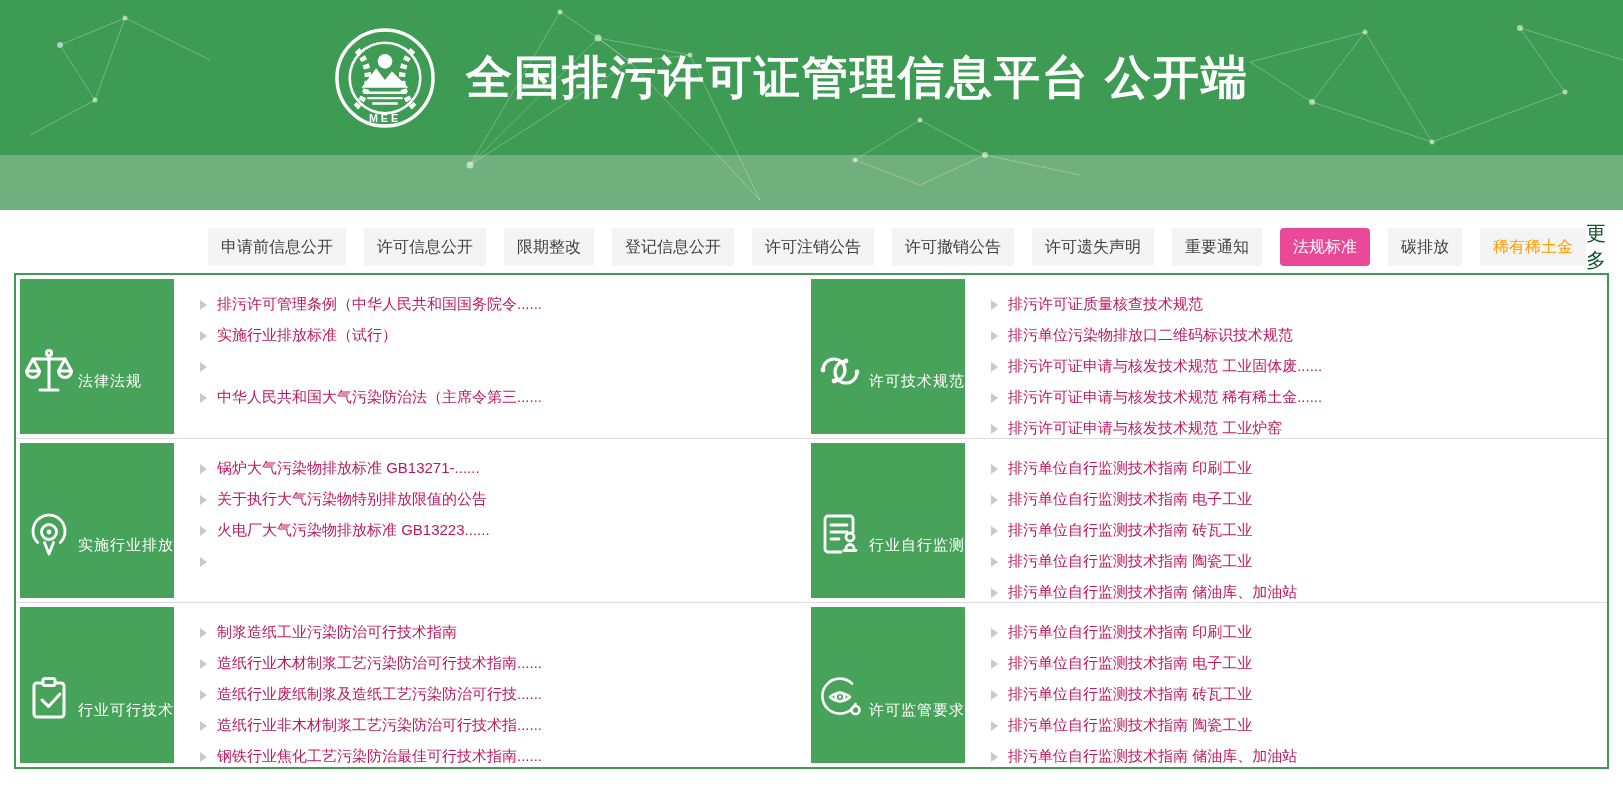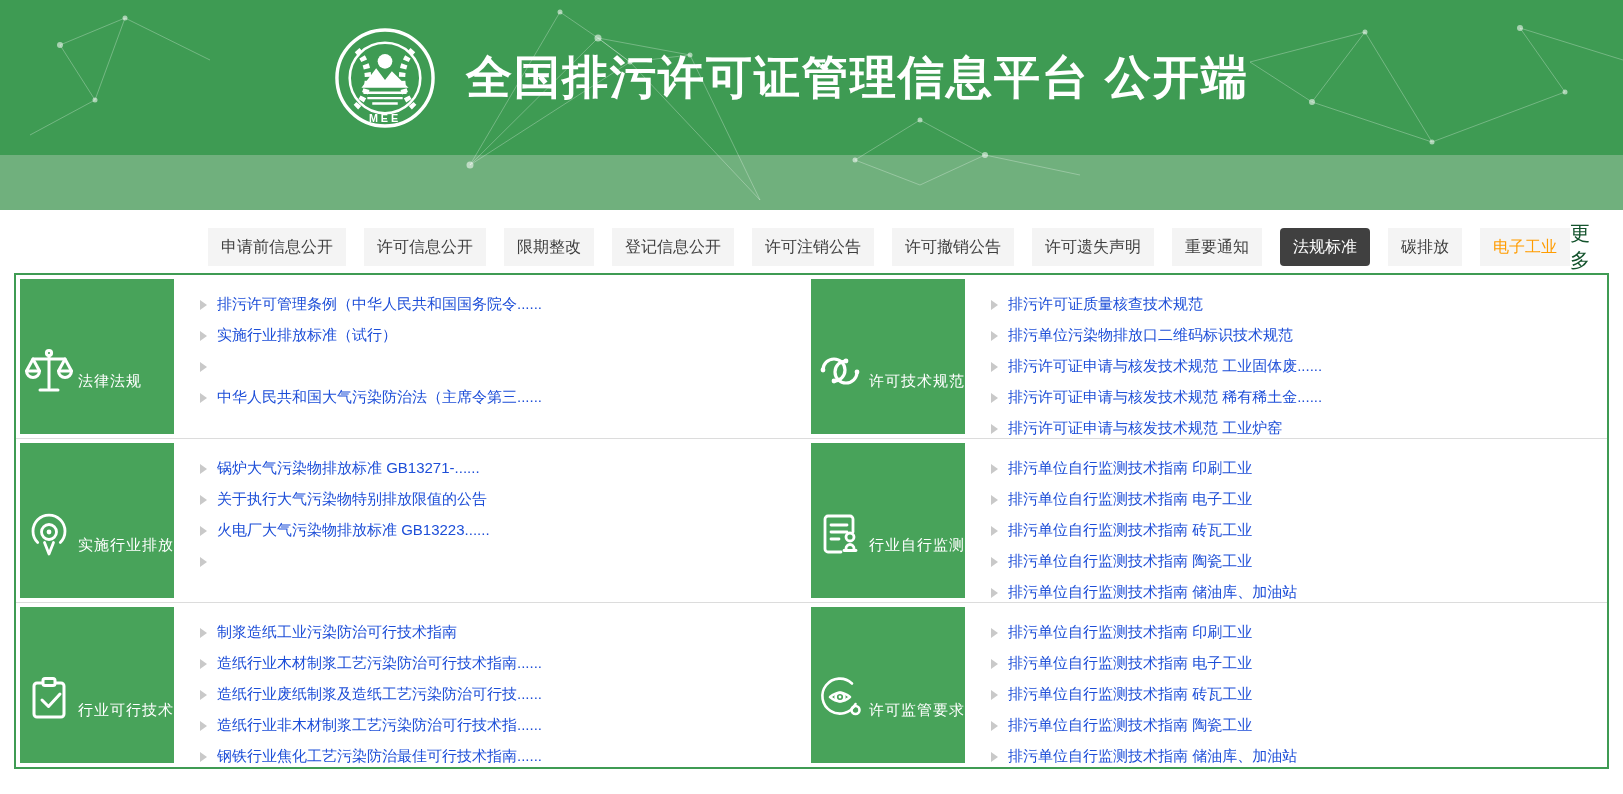--- a/index.html
+++ b/index.html
@@ -14,42 +14,42 @@
   .header-inner { position:absolute; top:0; left:0; right:40px; height:155px;
     display:flex; align-items:center; justify-content:center; gap:30px; }
   .logo { width:102px; height:102px; flex:none; }
   .site-title { color:#fff; font-size:46px; font-weight:bold; letter-spacing:2px; white-space:nowrap; }
 
   
   .tabbar { display:flex; align-items:center; margin:18px 16px 0 208px; height:38px; }
   .tabs { display:flex; gap:18px; }
   .tab { display:block; background:#f4f4f4; color:#3f3f3f; font-size:16px;
     line-height:38px; padding:0 13px; white-space:nowrap; cursor:pointer; text-decoration:none; }
-  .tab.active { background:#404040; color:#fff; border-radius:4px; }
+  .tab.active { background:#ec4899; color:#fff; border-radius:4px; }
   .tab.highlight { color:#ff9c00; }
   .more { margin-left:auto; font-size:20px; color:#14532d; text-decoration:none; cursor:pointer; }
 
   
   .content-box { margin:7px 14px 0; border:2px solid #3f9b53; background:#fff; }
   .grid { display:grid; grid-template-columns:795px 1fr; }
   .sec { display:flex; height:164px; padding:4px 0 0 0; border-bottom:1px solid #dcdcdc; }
   .sec:nth-child(5), .sec:nth-child(6) { border-bottom:none; }
   .sec:nth-child(odd) .card { margin-left:4px; }
 
   .card { width:154px; flex:none; margin-bottom:4px; background:#48a35a; color:#fff;
     display:flex; flex-direction:row; align-items:center; padding-top:28px; cursor:pointer; }
   .card-icon { width:58px; height:58px; display:block; }
   .card-icon svg { width:58px; height:58px; display:block; }
   .card-label { margin-top:22px; font-size:15px; letter-spacing:1px; white-space:nowrap; }
 
   .links { flex:1; list-style:none; padding:10px 0 0 26px; }
   .links li { height:31px; display:flex; align-items:center; }
   .tri { width:0; height:0; flex:none; margin-right:10px;
     border-left:7px solid #c9c9c9; border-top:5px solid transparent; border-bottom:5px solid transparent; }
-  .link { font-size:15px; color:#1d4ed8; text-decoration:none; white-space:nowrap; cursor:pointer; }
+  .link { font-size:15px; color:#be185d; text-decoration:none; white-space:nowrap; cursor:pointer; }
 </style>
 </head>
 <body>
 
 <div class="hero">
   <div class="hero-top"></div>
   <div class="hero-band"></div>
   <svg class="net" viewBox="0 0 1623 210" preserveAspectRatio="none">
     <g stroke="rgba(255,255,255,0.28)" stroke-width="1" fill="none">
       <path d="M60 45 L125 18 L95 100 L60 45 M95 100 L30 135 M125 18 L210 60"></path>
@@ -97,21 +97,21 @@
       <a class="tab">申请前信息公开</a>
       <a class="tab">许可信息公开</a>
       <a class="tab">限期整改</a>
       <a class="tab">登记信息公开</a>
       <a class="tab">许可注销公告</a>
       <a class="tab">许可撤销公告</a>
       <a class="tab">许可遗失声明</a>
       <a class="tab">重要通知</a>
       <a class="tab active">法规标准</a>
       <a class="tab">碳排放</a>
-      <a class="tab highlight">电子工业</a>
+      <a class="tab highlight">稀有稀土金</a>
     </div>
   <a class="more">更多</a>
 </nav>
 
 <main class="content-box">
   <div class="grid">
       <section class="sec">
         <div class="card">
           <span class="card-icon">
             <svg viewBox="0 0 58 58" fill="none" stroke="#fff" stroke-width="3" stroke-linecap="round" stroke-linejoin="round">

